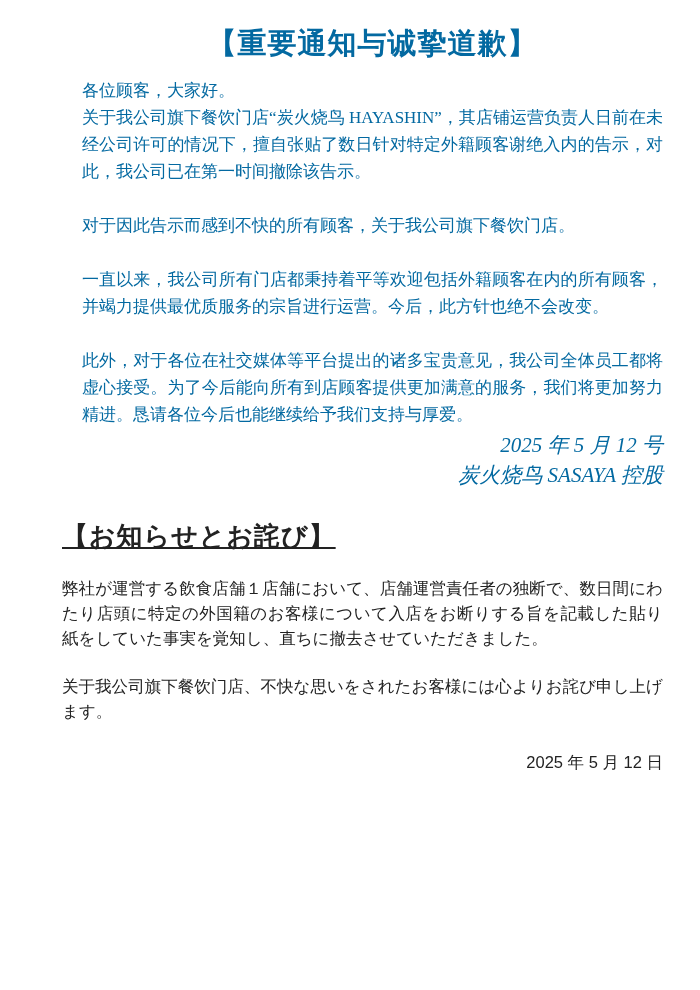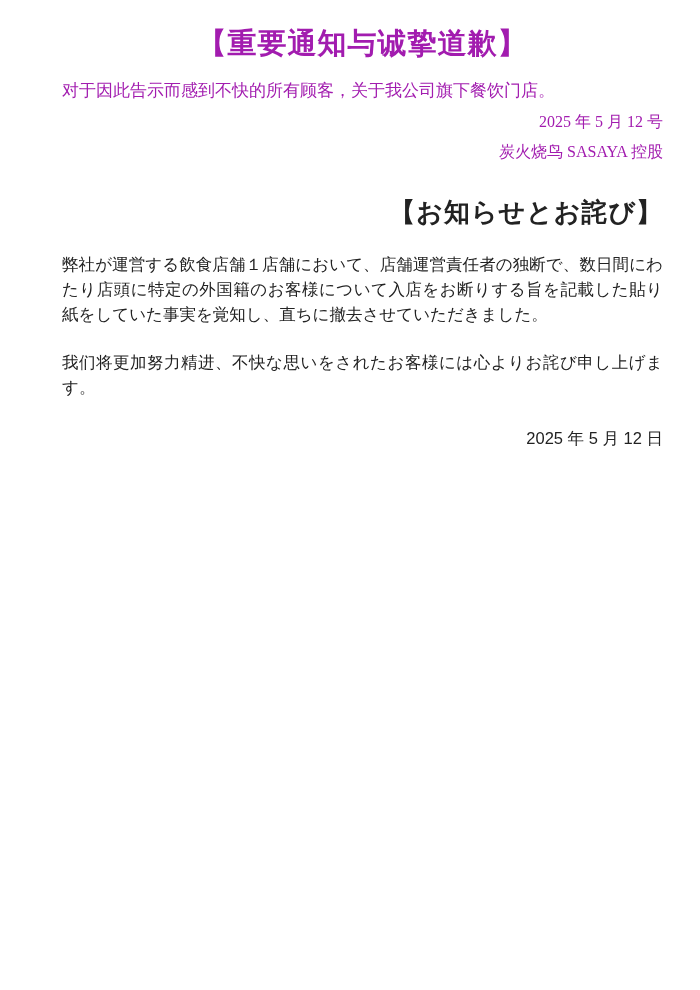--- a/index.html
+++ b/index.html
@@ -17,21 +17,22 @@
     width: 700px;
     height: 990px;
     padding: 0 37px 0 62px;
     background: #ffffff;
     color: #1c1c1c;
   }
 
   
   .cn {
     font-family: "Liberation Serif", "DejaVu Serif", serif;
-    color: #a21caf;
+    color: #0369a1;
+    margin-left: 20px;
   }
   .cn-title {
     margin: 25px 0 0 0;
     font-size: 29px;
     line-height: 37px;
     font-weight: bold;
     text-align: center;
     letter-spacing: 1px;
   }
   .cn-body p {
@@ -39,41 +40,43 @@
     font-size: 17px;
     line-height: 27px;
     text-align: justify;
     white-space: pre-line;
   }
   .cn-body p:first-child {
     margin-top: 15px;
   }
   .cn .sig-line {
     margin: 3px 0 0 0;
-    font-size: 16px;
+    font-size: 21px;
     line-height: 27px;
     text-align: right;
     white-space: pre-line;
+    font-style: italic;
   }
   .cn .date-line {
     margin-top: 4px;
   }
 
   
   .jp {
     font-family: "Liberation Sans", "DejaVu Sans", sans-serif;
     color: #222222;
   }
   .jp-title {
     margin: 30px 0 0 0;
     font-size: 26px;
     line-height: 34px;
     font-weight: bold;
-    text-align: right;
+    text-align: left;
     letter-spacing: 1px;
+    text-decoration: underline;
   }
   .jp-body p {
     margin: 23px 0 0 0;
     font-size: 16.5px;
     line-height: 25px;
     text-align: justify;
     white-space: pre-line;
   }
   .jp-body p:first-child {
   }
@@ -89,32 +92,36 @@
 </style>
 </head>
 <body>
 
 <div class="page">
 
   <section class="cn">
     <h1 class="cn-title">【重要通知与诚挚道歉】</h1>
 
     <div class="cn-body">
+        <p>各位顾客，大家好。
+关于我公司旗下餐饮门店“炭火烧鸟 HAYASHIN”，其店铺运营负责人日前在未经公司许可的情况下，擅自张贴了数日针对特定外籍顾客谢绝入内的告示，对此，我公司已在第一时间撤除该告示。</p>
         <p>对于因此告示而感到不快的所有顾客，关于我公司旗下餐饮门店。</p>
+        <p>一直以来，我公司所有门店都秉持着平等欢迎包括外籍顾客在内的所有顾客，并竭力提供最优质服务的宗旨进行运营。今后，此方针也绝不会改变。</p>
+        <p>此外，对于各位在社交媒体等平台提出的诸多宝贵意见，我公司全体员工都将虚心接受。为了今后能向所有到店顾客提供更加满意的服务，我们将更加努力精进。恳请各位今后也能继续给予我们支持与厚爱。</p>
       </div>
 
     <p class="sig-line date-line">2025 年 5 月 12 号</p>
     <p class="sig-line">炭火烧鸟 SASAYA 控股</p>
   </section>
 
   <section class="jp">
     <h1 class="jp-title">【お知らせとお詫び】</h1>
 
     <div class="jp-body">
         <p>弊社が運営する飲食店舗１店舗において、店舗運営責任者の独断で、数日間にわたり店頭に特定の外国籍のお客様について入店をお断りする旨を記載した貼り紙をしていた事実を覚知し、直ちに撤去させていただきました。</p>
-        <p>我们将更加努力精进、不快な思いをされたお客様には心よりお詫び申し上げます。</p>
+        <p>关于我公司旗下餐饮门店、不快な思いをされたお客様には心よりお詫び申し上げます。</p>
       </div>
 
     <p class="sig-line date-line">2025 年 5 月 12 日</p>
 
   </section>
 
 </div>
 
 </body></html>

